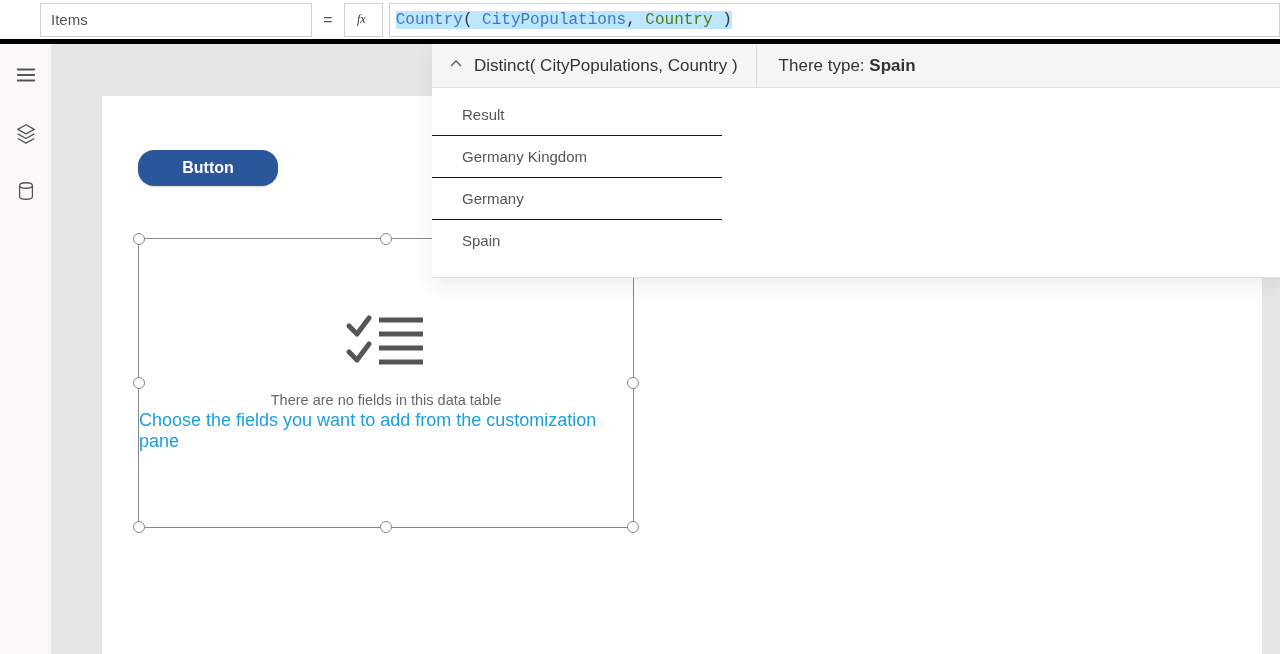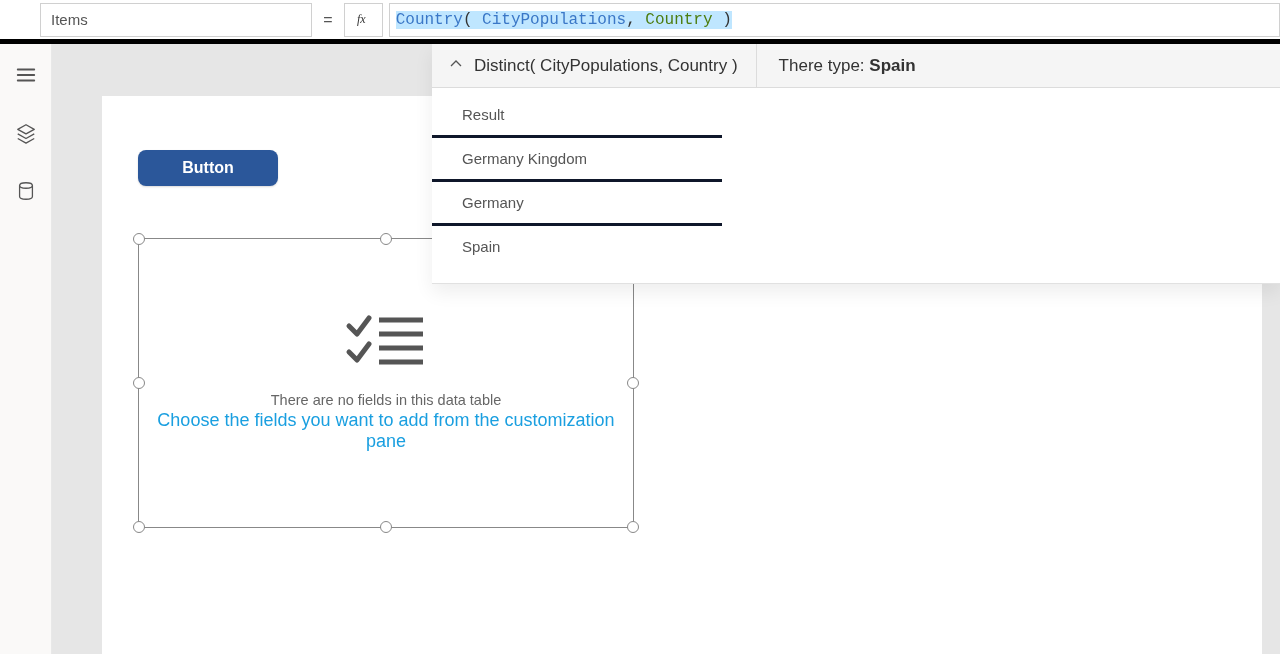--- a/index.html
+++ b/index.html
@@ -114,40 +114,39 @@
     background: #fff;
   }
   .btn-primary {
     position: absolute;
     left: 36px;
     top: 54px;
     width: 140px;
     height: 36px;
     background: #2b579a;
     color: #fff;
-    border-radius: 8px;
+    border-radius: 16px;
     display: flex;
     align-items: center;
     justify-content: center;
     font-weight: 600;
     font-size: 16px;
     cursor: pointer;
     box-shadow: 0 1px 2px rgba(0,0,0,0.15);
   }
 
   
   .dt-select {
     position: absolute;
     left: 36px;
     top: 142px;
     width: 496px;
     height: 290px;
     border: 1px solid #888;
     background: #fff;
-    text-align: center;
   }
   .handle {
     position: absolute;
     width: 12px;
     height: 12px;
     background: #fff;
     border: 1px solid #888;
     border-radius: 50%;
   }
   .h-tl { left: -6px; top: -6px; }
@@ -206,21 +205,21 @@
     padding: 0 22px;
     font-size: 17px;
     color: #333;
   }
   .intel-type .val { font-weight: 700; }
   .intel-list { padding: 6px 0 16px 0; }
   .intel-row {
     padding: 12px 30px;
     font-size: 15px;
     color: #555;
-    border-bottom: 3px solid #0f172a;
+    border-bottom: 1px solid #0f172a;
     max-width: 290px;
     margin-left: 0;
   }
   .intel-row:first-child { font-weight: 400; }
   .intel-row:last-child { border-bottom: none; }
 </style>
 </head>
 <body>
 
 <div class="top-bar">

